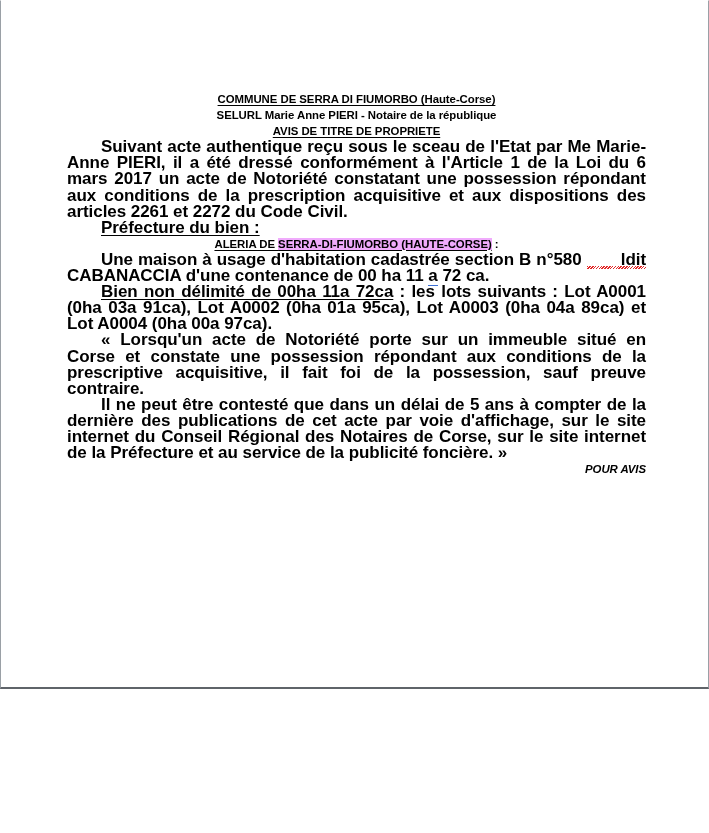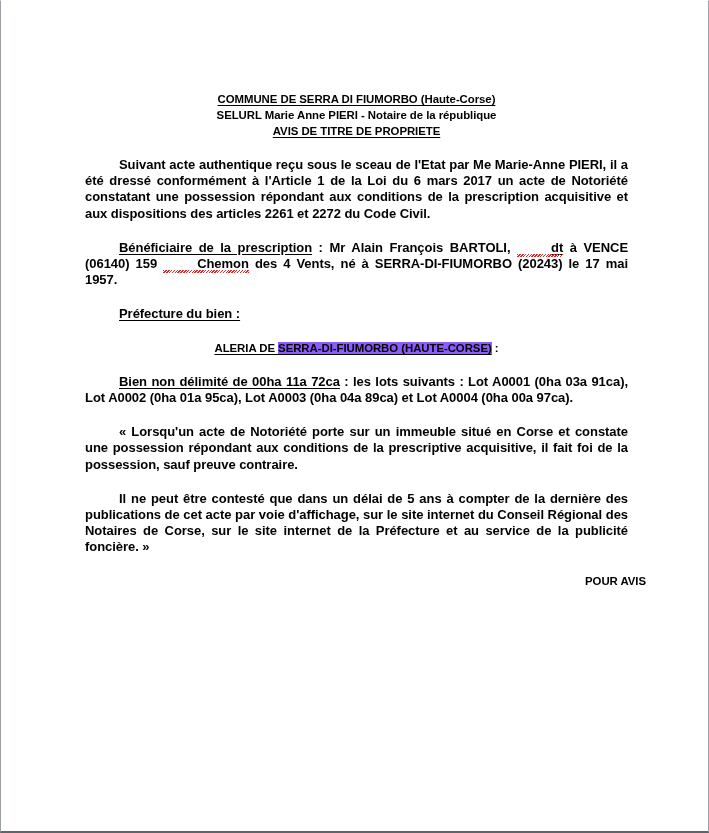--- a/index.html
+++ b/index.html
@@ -11,21 +11,21 @@
     width: 709px;
     height: 833px;
     font-family: "Liberation Sans", sans-serif;
     color: #000000;
     overflow: hidden;
   }
 
   #page {
     position: relative;
     width: 709px;
-    height: 833px;
+    height: 689px;
     box-sizing: border-box;
     background: #ffffff;
     border-left: 1px solid #9aa0a6;
     border-right: 1px solid #9aa0a6;
     border-bottom: 2px solid #5f6469;
     border-top: 1px solid #ffffff;
   }
 
   #doc {
     position: absolute;
@@ -39,32 +39,32 @@
     font-weight: bold;
     line-height: 16.1px;
     letter-spacing: -0.05px;
   }
 
   .center { text-align: center; }
 
   .u { text-decoration: underline; text-underline-offset: 1.5px; }
 
   .para {
-    font-size: 13px;
+    font-size: 17px;
     font-weight: bold;
     line-height: 16.1px;
     text-align: justify;
     text-align-last: left;
     letter-spacing: -0.05px;
-    margin: 18px;
+    margin: 0;
     text-indent: 34px;
   }
 
   .hl {
-    background: #8b5cf6;
+    background: #f0abfc;
   }
 
   
   .sp {
     position: relative;
     display: inline-block;
   }
   .sp::after {
     content: "";
     position: absolute;
@@ -84,46 +84,47 @@
     border-bottom: 1.5px solid #3b6fd4;
     padding-bottom: 0px;
   }
 
   .sig {
     font-size: 11.4px;
     font-weight: bold;
     line-height: 16.1px;
     text-align: right;
     letter-spacing: -0.05px;
+    font-style: italic;
   }
 </style>
 </head>
 <body>
 
 <div id="page">
   <div id="doc">
 
     <div>
       <div class="ln center">
         <span class="u">COMMUNE DE SERRA DI FIUMORBO (Haute-Corse)</span>
       </div>
       <div class="ln center">SELURL Marie Anne PIERI - Notaire de la république</div>
       <div class="ln center">
         <span class="u">AVIS DE TITRE DE PROPRIETE</span>
       </div>
     </div>
 
     <p class="para">Suivant acte authentique reçu sous le sceau de l'Etat par Me Marie-Anne PIERI, il a été dressé conformément à l'Article 1 de la Loi du 6 mars 2017 un acte de Notoriété constatant une possession répondant aux conditions de la prescription acquisitive et aux dispositions des articles 2261 et 2272 du Code Civil.</p>
 
-    <p class="para"><span class="u">Bénéficiaire de la prescription</span><span> : </span><span>Mr Alain François BARTOLI, </span><span class="u sp">dt</span><span> à VENCE (06140) 159 </span><span class="sp">Chemon</span><span> des 4 Vents, né à SERRA-DI-FIUMORBO (20243) le 17 mai 1957.</span></p>
 
     <p class="para"><span class="u">Préfecture du bien :</span></p>
 
     <div class="ln center"><span class="u">ALERIA DE </span><span class="u hl">SERRA-DI-FIUMORBO (HAUTE-CORSE)</span><span> :</span></div>
 
+    <p class="para"><span>Une maison à usage d'habitation cadastrée section B n°580 </span><span class="sp">ldit</span><span> CABANACCIA d'une contenance de 00 ha 11 </span><span class="gr">a</span><span> 72 ca.</span></p>
 
     <p class="para"><span class="u">Bien non délimité de 00ha 11a 72ca</span><span> : les lots suivants : Lot A0001 (0ha 03a 91ca), Lot A0002 (0ha 01a 95ca), Lot A0003 (0ha 04a 89ca) et Lot A0004 (0ha 00a 97ca).</span></p>
 
 
     <p class="para">« Lorsqu'un acte de Notoriété porte sur un immeuble situé en Corse et constate une possession répondant aux conditions de la prescriptive acquisitive, il fait foi de la possession, sauf preuve contraire.</p>
 
     <p class="para">Il ne peut être contesté que dans un délai de 5 ans à compter de la dernière des publications de cet acte par voie d'affichage, sur le site internet du Conseil Régional des Notaires de Corse, sur le site internet de la Préfecture et au service de la publicité foncière. »</p>
 
     <div>
       <div class="sig">POUR AVIS</div>

